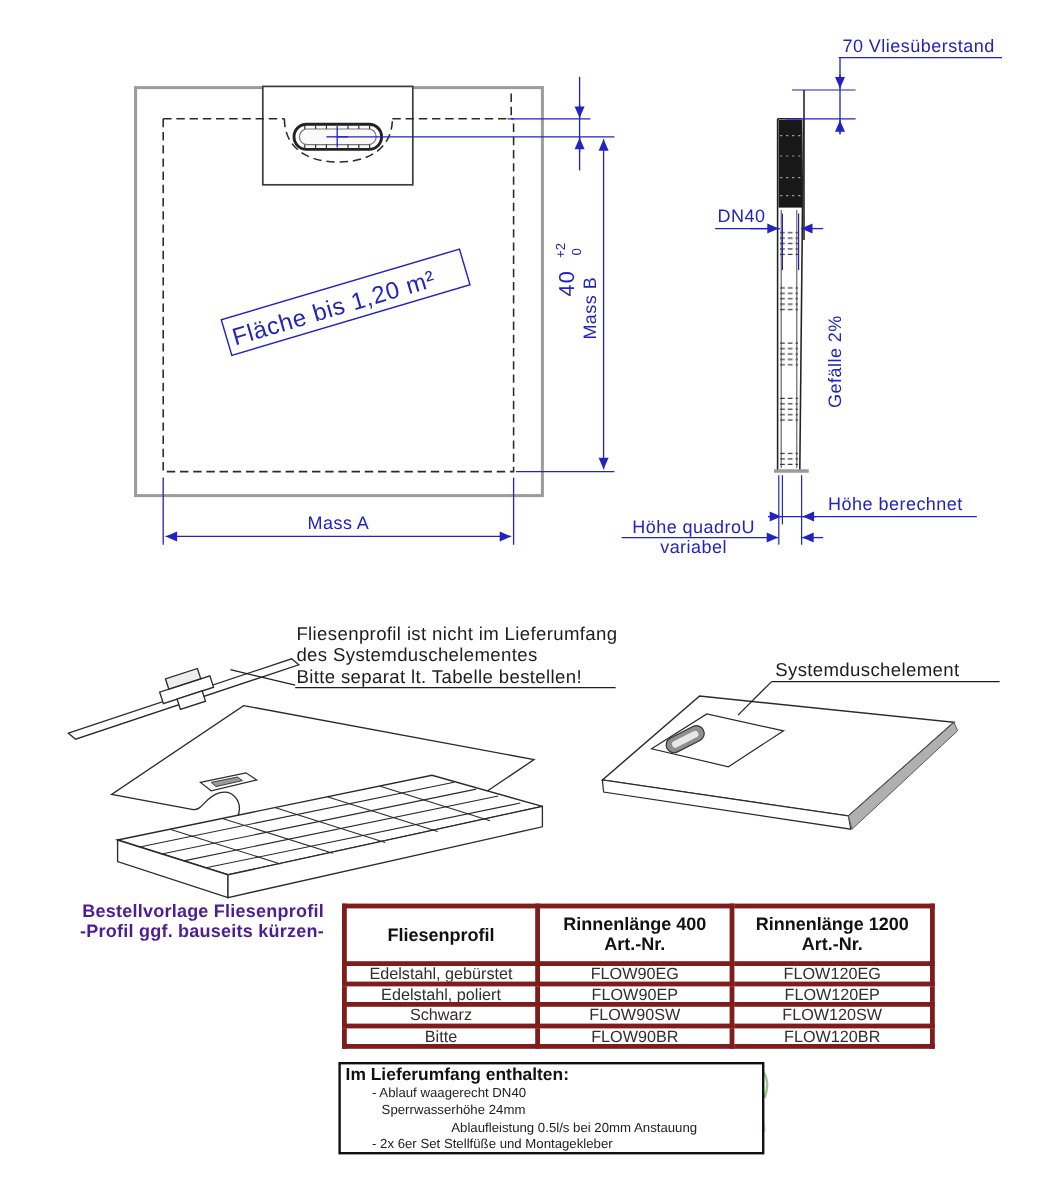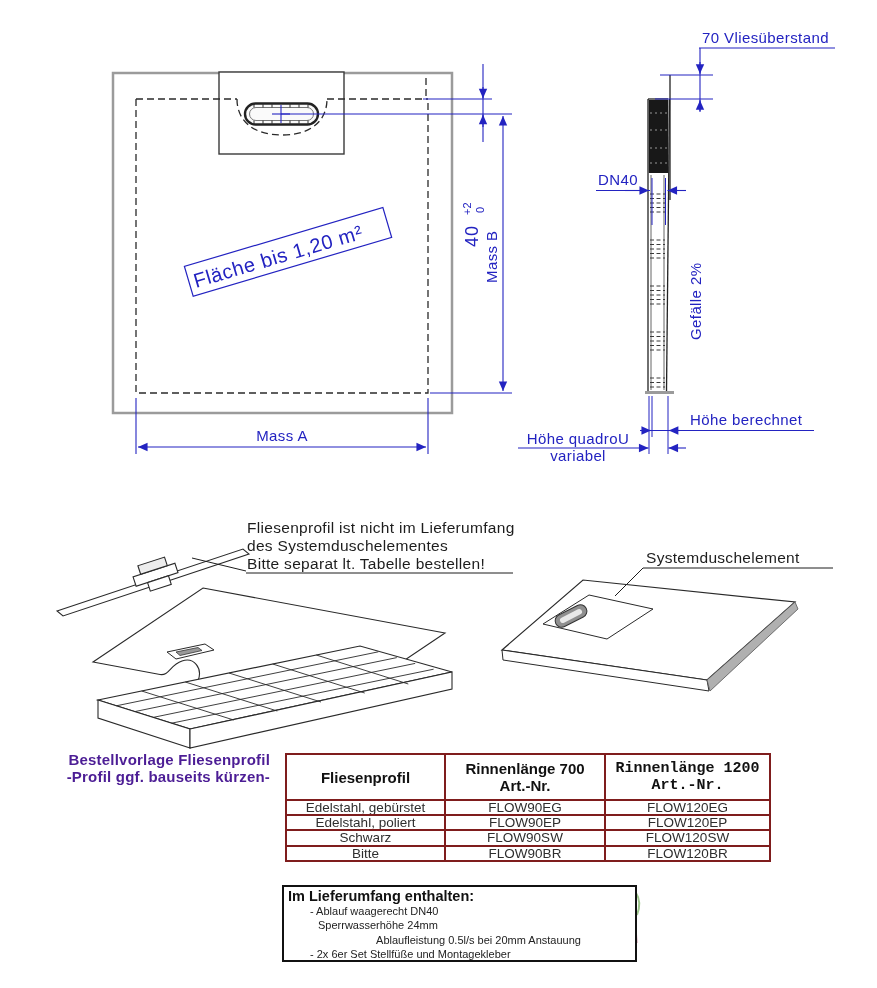--- a/index.html
+++ b/index.html
@@ -9,25 +9,25 @@
   svg text{font-family:"Liberation Sans",sans-serif;}
   .blue-text{fill:#2323c1;font-size:15px;letter-spacing:.4px;}
   .blue-text-lg{fill:#2323c1;font-size:20px;letter-spacing:.6px;}
   .blue-text-sm{fill:#2323c1;font-size:11px;}
   .blue-text-dim{fill:#2323c1;font-size:18px;letter-spacing:1px;}
   .dark-text{fill:#1d1d1d;font-size:15.5px;letter-spacing:.3px;}
 
   .order-title{position:absolute;left:56px;top:752px;width:214px;text-align:right;
                color:#4c1d95;font-weight:bold;font-size:15px;line-height:16.5px;letter-spacing:.2px;}
   .order-table{position:absolute;left:285px;top:753px;border-collapse:collapse;table-layout:fixed;}
-  .order-table th,.order-table td{border:2px solid #7f1d1d;text-align:center;color:#2e2e2e;
+  .order-table th,.order-table td{border:4px solid #7f1d1d;text-align:center;color:#2e2e2e;
                padding:0;overflow:hidden;white-space:nowrap;}
   .order-table th{font-size:15px;font-weight:bold;color:#111;height:44px;line-height:17px;}
   .order-table td{font-size:13.5px;height:13.2px;line-height:13.2px;}
-  .c1{width:157px;} .c2{width:158px;} .c3{width:163px;font-family:Liberation Mono, monospace;}
+  .c1{width:157px;} .c2{width:158px;} .c3{width:163px;}
 
   .included-box{position:absolute;left:282px;top:885px;width:347px;height:71px;
                 border:2px solid #111;padding:2px 0 0 4px;color:#222;}
   .included-box .ttl{font-weight:bold;font-size:14.5px;line-height:15px;color:#111;}
   .included-box .item{font-size:11px;line-height:14.3px;white-space:nowrap;}
   .ind-a{padding-left:22px;} .ind-b{padding-left:30px;} .ind-c{padding-left:34px;text-align:center;}
 </style>
 </head>
 <body>
 
@@ -246,21 +246,21 @@
     <div>-Profil ggf. bauseits kürzen-</div>
   </div>
 
   <table class="order-table">
     <thead>
       <tr>
         <th class="c1">
           <span>Fliesenprofil</span>
         </th>
         <th class="c2">
-          <div>Rinnenlänge 700</div>
+          <div>Rinnenlänge 400</div>
           <div>Art.-Nr.</div>
         </th>
         <th class="c3">
           <div>Rinnenlänge 1200</div>
           <div>Art.-Nr.</div>
         </th>
       </tr>
     </thead>
     <tbody>
       <tr>

